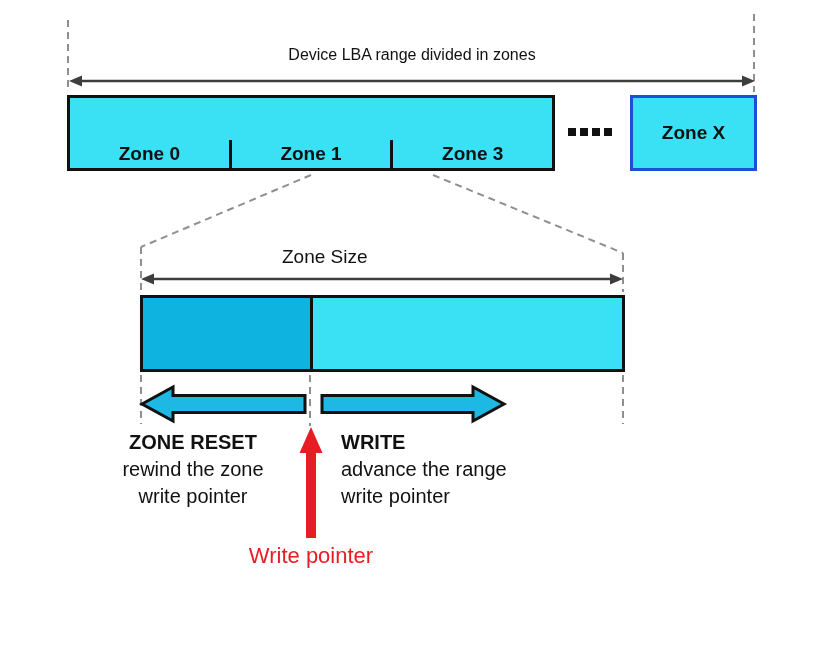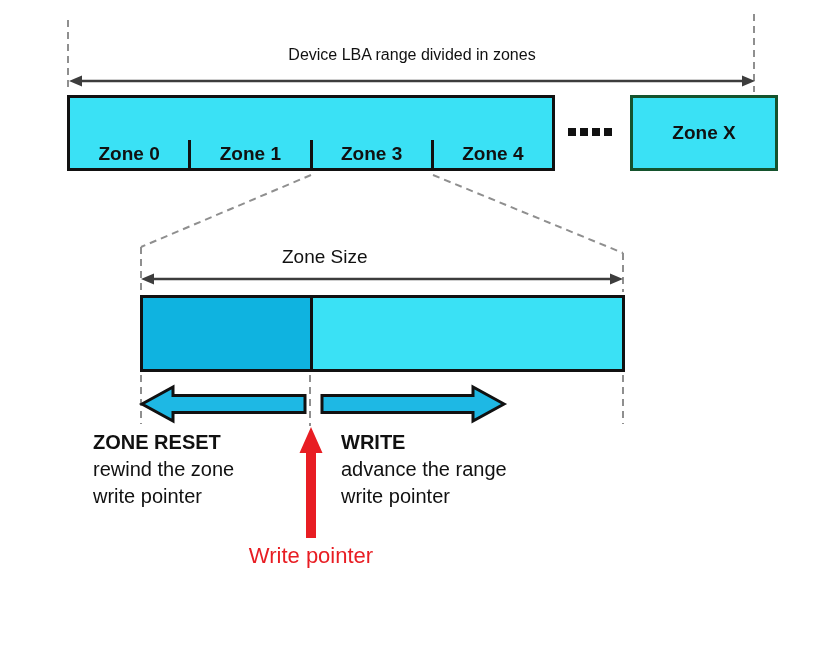--- a/index.html
+++ b/index.html
@@ -23,43 +23,43 @@
     position:absolute; left:67px; top:95px; width:488px; height:76px;
     display:flex; border:3px solid #111; background:var(--zone_light,#3ae1f5);
     box-sizing:border-box;
   }
   .zone-cell {
     flex:1; display:flex; align-items:center; justify-content:center;
     font-weight:bold; font-size:19px; color:var(--ink,#111);margin-top:42px;
   }
   .zone-cell + .zone-cell { border-left:3px solid #111; }
   .zone-x {
-    position:absolute; left:630px; top:95px; width:148px; height:76px;
-    border:3px solid #14532d; background:var(--zone_light,#3ae1f5); box-sizing:border-box;
+    position:absolute; left:630px; top:95px; width:127px; height:76px;
+    border:3px solid #1d4ed8; background:var(--zone_light,#3ae1f5); box-sizing:border-box;
     display:flex; align-items:center; justify-content:center;
     font-weight:bold; font-size:19px; color:var(--ink,#111);
   }
   .dots { position:absolute; left:568px; top:128px; display:flex; gap:4px; }
   .dot  { width:8px; height:8px; background:#111; }
 
   .size-label {
     position:absolute; left:282px; top:246px; width:200px;
     font-size:19px; color:var(--ink,#111);
   }
   .zone-rect {
     position:absolute; left:140px; top:295px; width:485px; height:77px;
     border:3px solid #111; box-sizing:border-box; display:flex;
   }
   .zone-rect-written { width:167px; border-right:3px solid #111; background:var(--zone_dark,#0fb3e0); }
   .zone-rect-empty   { flex:1; background:var(--zone_light,#3ae1f5); }
 
   .action-block { position:absolute; top:429px; }
   .action-title { font-size:20px; line-height:27px; font-weight:bold; color:var(--ink,#111); }
   .action-line  { font-size:20px; line-height:27px; color:var(--ink,#111); }
-  #reset-block  { left:93px;  width:200px; text-align:left; }
+  #reset-block  { left:93px;  width:200px; text-align:center; }
   #write-block  { left:341px; width:230px; text-align:left; }
 
   .pointer-label {
     position:absolute; left:161px; top:541px; width:300px;
     text-align:center; font-size:22px; line-height:29px;
     color:var(--pointer_red,#e81d23);
   }
 </style>
 </head>
 <body>
@@ -93,21 +93,20 @@
 
     <polygon class="redfill" points="311,427 322.5,453 316,453 316,538 306,538 306,453 299.5,453"></polygon>
   </svg>
 
   <div class="title">Device LBA range divided in zones</div>
 
   <div class="zone-strip">
     <div class="zone-cell">Zone 0</div>
     <div class="zone-cell">Zone 1</div>
     <div class="zone-cell">Zone 3</div>
-    <div class="zone-cell">Zone 4</div>
   </div>
 
   <div class="dots">
     <span class="dot"></span>
     <span class="dot"></span>
     <span class="dot"></span>
     <span class="dot"></span>
   </div>
 
   <div class="zone-x">Zone X</div>

